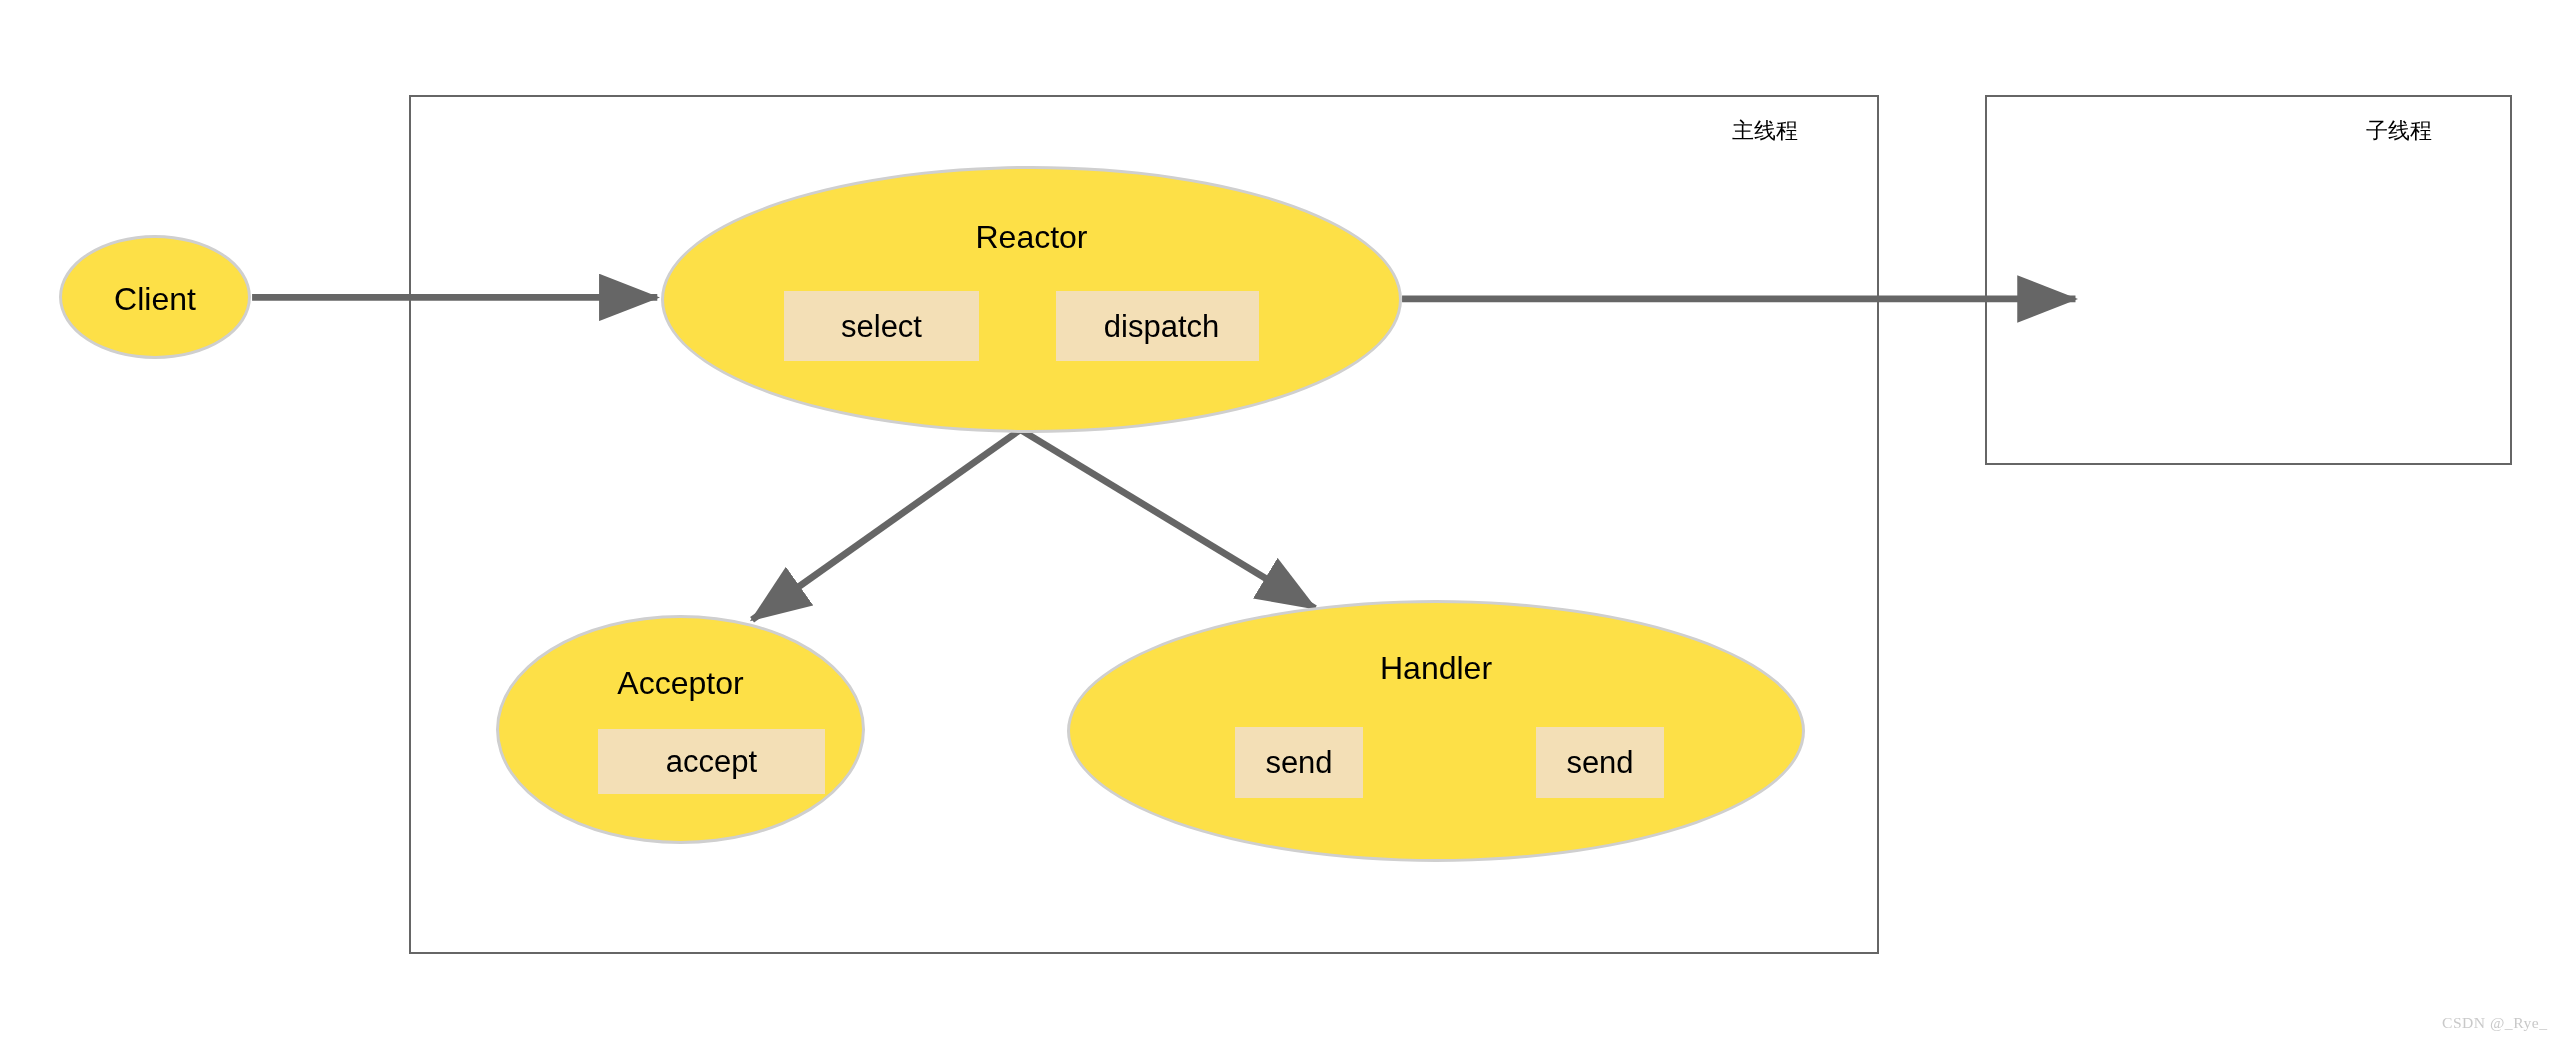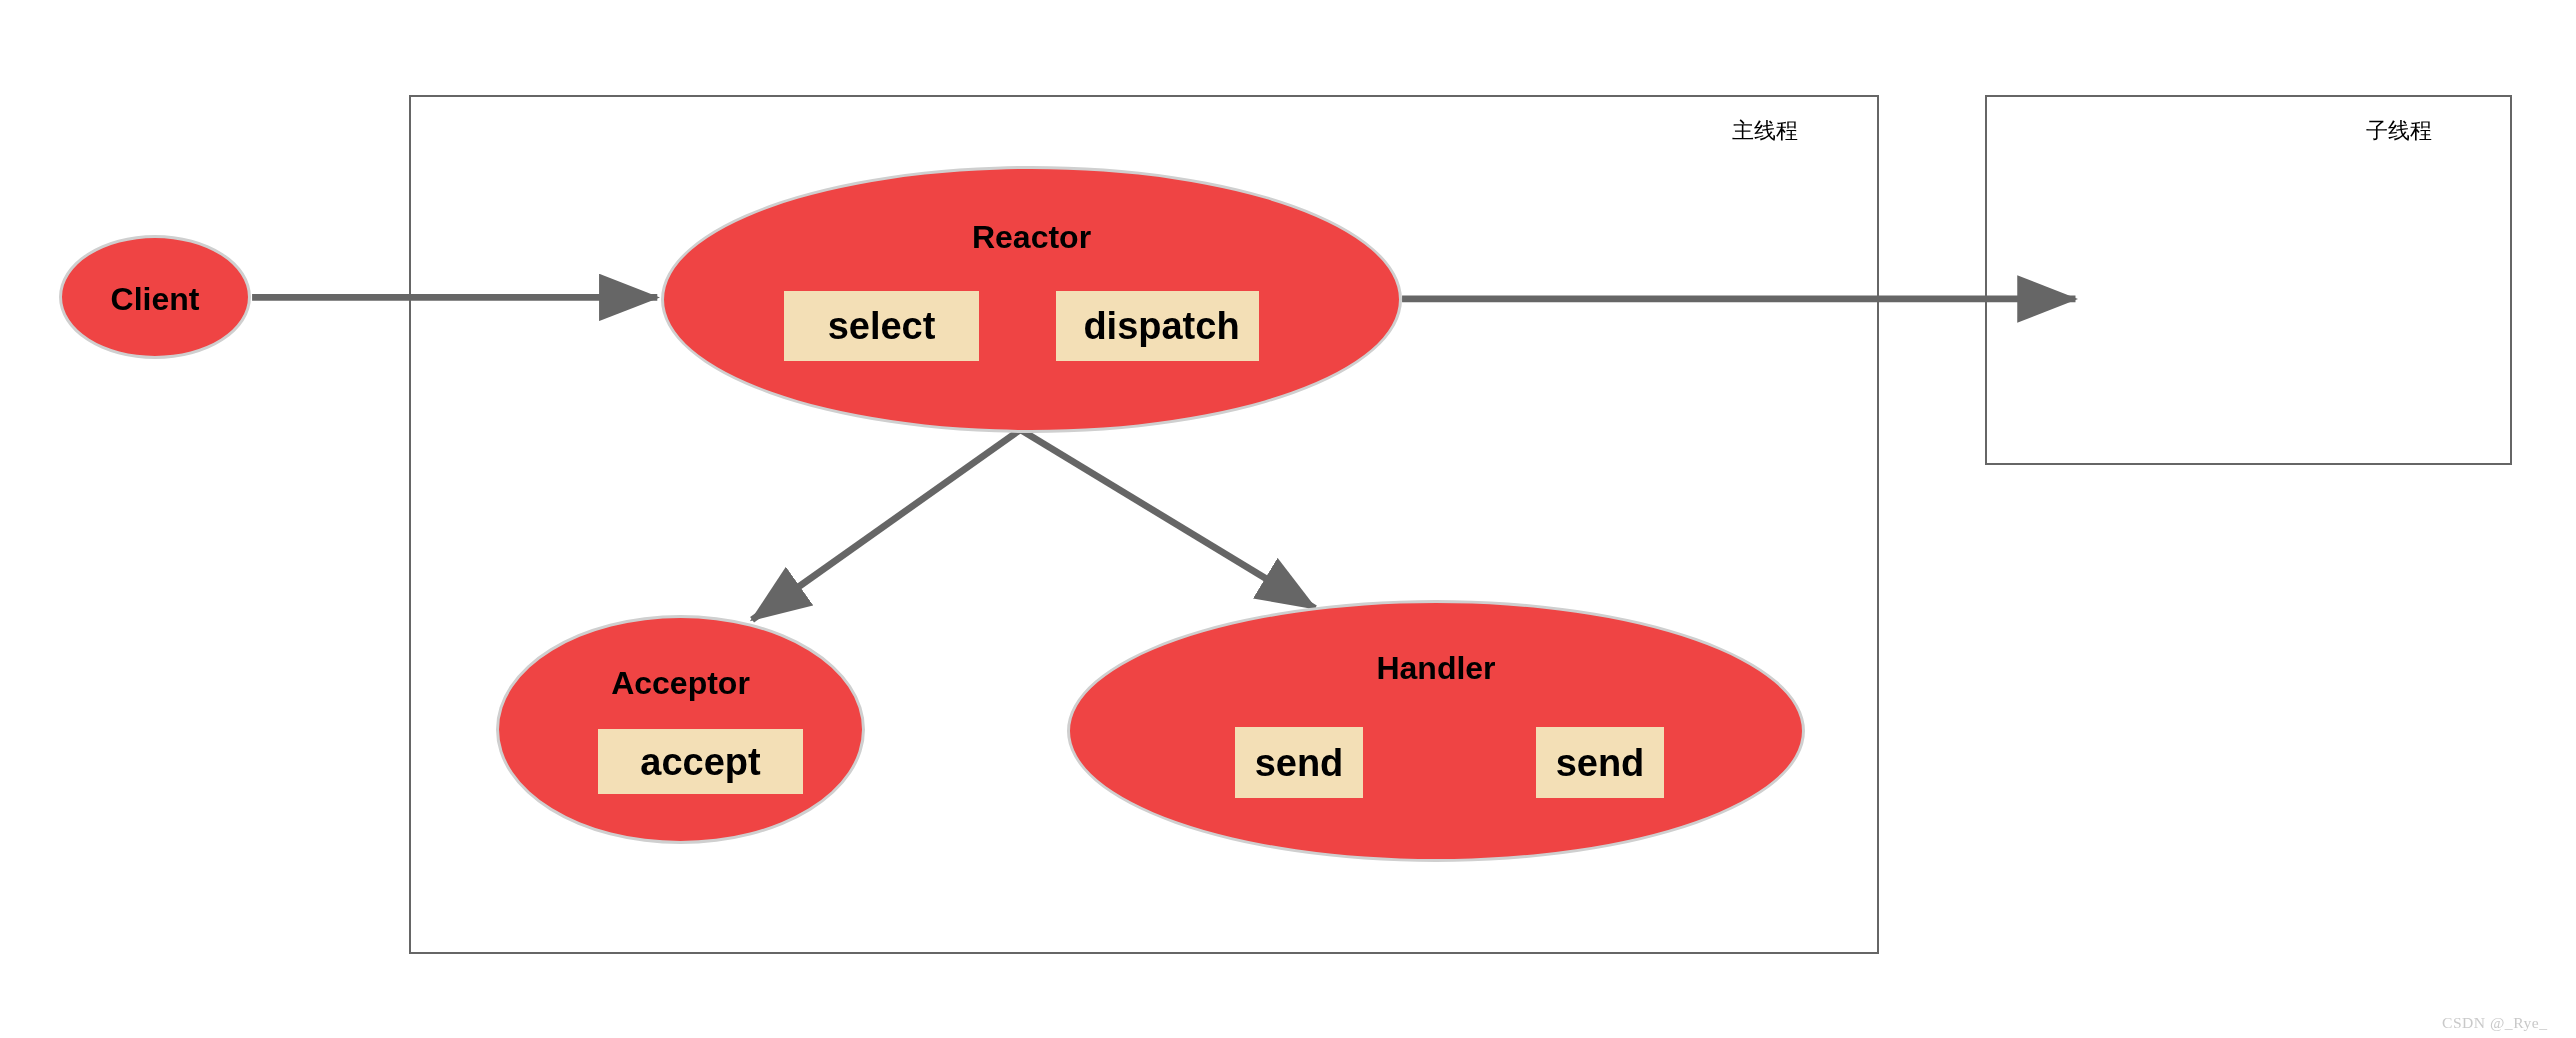--- a/index.html
+++ b/index.html
@@ -18,40 +18,39 @@
   }
   .grp-label{
     position:absolute;
     font-size:22px;
     color:#000000;
     white-space:nowrap;
     line-height:1;
   }
   .ellipse{
     position:absolute;
-    background:#ef4444;
+    background:#fde047;
     border:3.1px solid #cfcfcf;
     border-radius:50%;
     box-sizing:border-box;
-    font-weight:bold;
   }
   .node-title{
     position:absolute;
     left:0;right:0;
     text-align:center;
     font-size:32px;
     color:#000000;
     line-height:1;
     white-space:nowrap;
   }
   .chip{
     position:absolute;
     background:#f3dfb6;
     color:#000000;
-    font-size:38px;
+    font-size:31px;
     line-height:1;
     display:flex;
     align-items:center;
     justify-content:center;
     box-sizing:border-box;
     white-space:nowrap;
   }
   #edges{
     position:absolute;
     left:0;top:0;
@@ -99,21 +98,21 @@
   </div>
 
   <div class="ellipse" style="left:661px;top:166px;width:741px;height:267px;">
     <div class="node-title" style="top:52px;">Reactor</div>
     <div class="chip" style="left:120px;top:122px;width:195px;height:70px;">select</div>
     <div class="chip" style="left:392px;top:122px;width:203px;height:70px;padding-left:8px;">dispatch</div>
   </div>
 
   <div class="ellipse" style="left:496px;top:615px;width:369px;height:229px;">
     <div class="node-title" style="top:49px;">Acceptor</div>
-    <div class="chip" style="left:99px;top:111px;width:205px;height:65px;">accept</div>
+    <div class="chip" style="left:99px;top:111px;width:227px;height:65px;">accept</div>
   </div>
 
   <div class="ellipse" style="left:1067px;top:600px;width:738px;height:262px;">
     <div class="node-title" style="top:49px;">Handler</div>
     <div class="chip" style="left:165px;top:124px;width:128px;height:71px;">send</div>
     <div class="chip" style="left:466px;top:124px;width:128px;height:71px;">send</div>
   </div>
 
 
   <div class="watermark" style="left:2442px;top:1014px;">CSDN @_Rye_</div>

